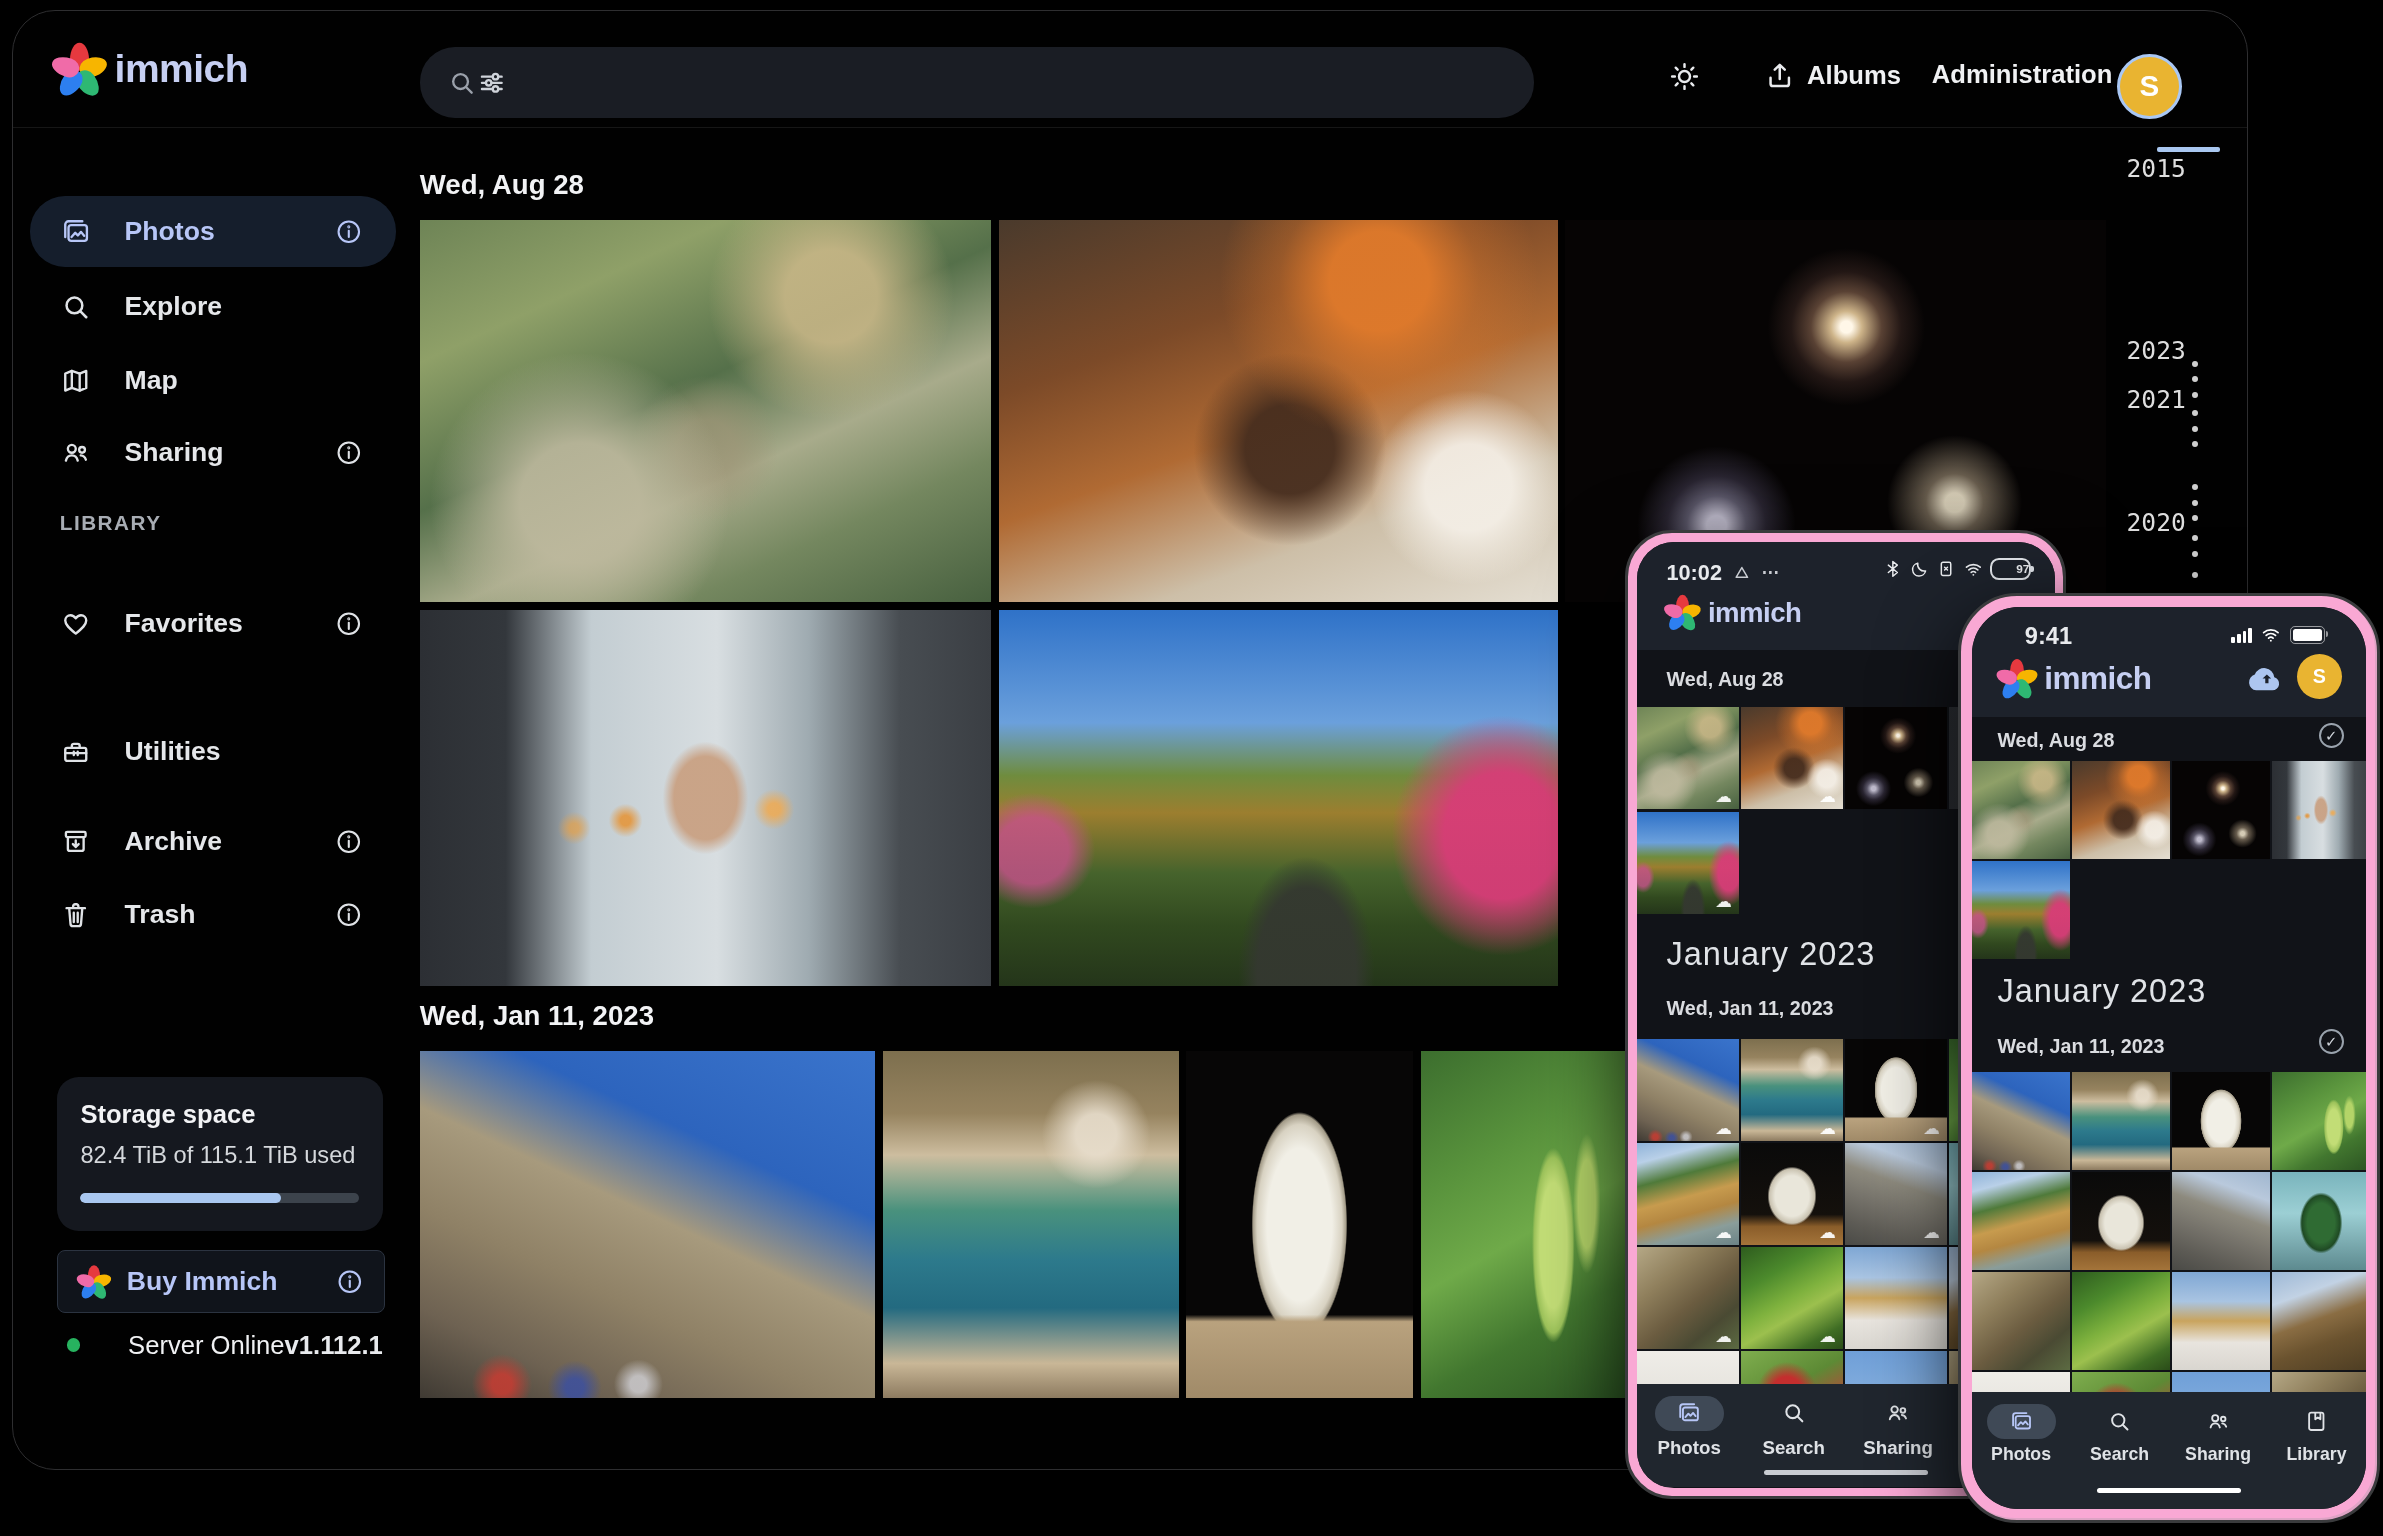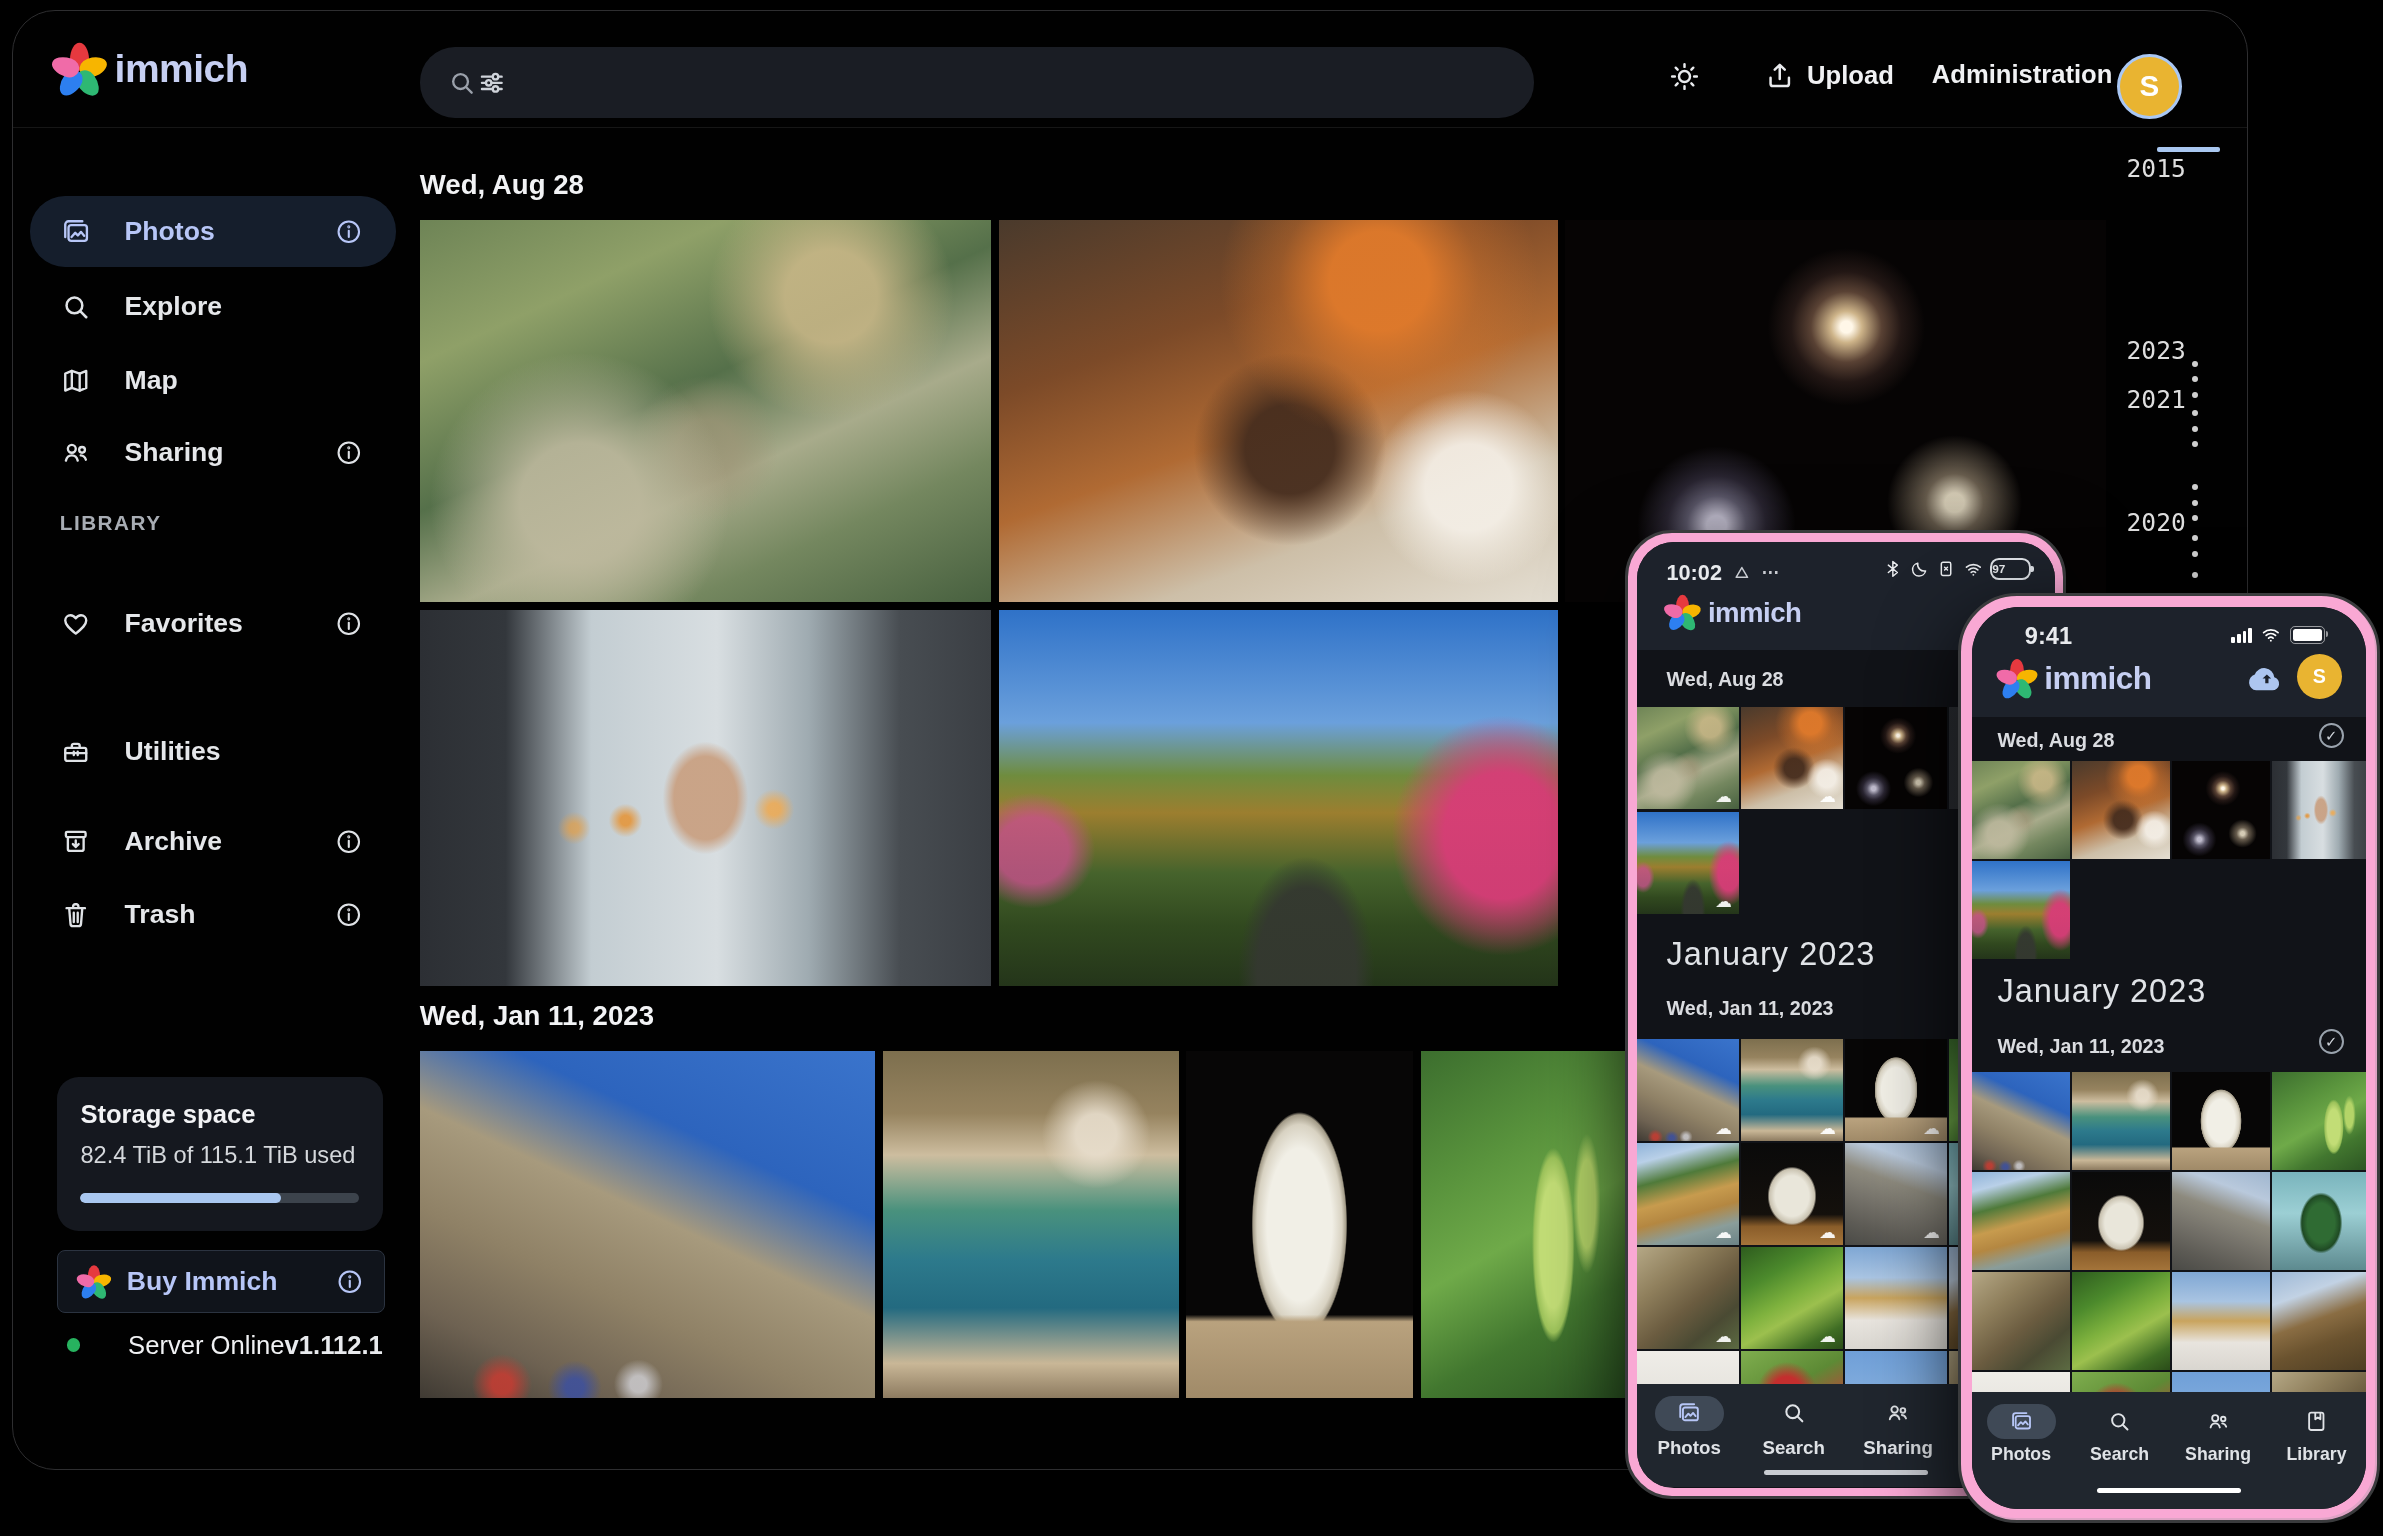--- a/index.html
+++ b/index.html
@@ -146,21 +146,21 @@
   .pnav-items{position:absolute;left:0;top:11.8px;width:100%;display:grid;grid-template-columns:repeat(4,1fr);}
   .pnav-item{display:flex;flex-direction:column;align-items:center;color:#dfe2e6;cursor:pointer;}
   .pnav-pill{width:69px;height:35px;border-radius:17.7px;display:flex;align-items:center;justify-content:center;}
   .pnav-item.active .pnav-pill{background:#3f4956;}
   .pnav-item.active{color:#b7c6f7;}
   .pnav-label{font-size:18.7px;font-weight:700;margin-top:5.9px;color:#dfe2e6;}
   .home-ind{position:absolute;border-radius:3px;}
   .ccheck{position:absolute;width:25.6px;height:25.6px;border:2px solid #9aa3ad;border-radius:50%;
     box-sizing:border-box;color:#cfd4da;font-size:14.8px;display:flex;align-items:center;justify-content:center;}
   .p2cloud{position:relative;color:#adc6f0;}
-  .bat-a{display:inline-flex;align-items:center;justify-content:flex-start;width:37px;height:18.7px;
+  .bat-a{display:inline-flex;align-items:center;justify-content:flex-end;width:37px;height:18.7px;
     border:2px solid #dfe3e8;border-radius:8.9px;font-size:11.8px;font-weight:700;color:#e8eaed;position:relative;}
   .bat-a:after{content:"";position:absolute;right:-4.9px;width:3px;height:6.9px;background:#dfe3e8;border-radius:0 2px 2px 0;}
   .bat-i{width:33px;height:15.8px;border:1.5px solid rgba(255,255,255,.55);border-radius:4.9px;position:relative;}
   .bat-i:before{content:"";position:absolute;left:2px;top:2px;bottom:2px;right:2px;background:#fff;border-radius:2.5px;}
   .bat-i:after{content:"";position:absolute;right:-4.4px;top:3.9px;width:2.5px;height:5.9px;background:rgba(255,255,255,.55);border-radius:0 2px 2px 0;}
   .sigbars{display:inline-flex;align-items:flex-end;gap:2px;}
   .sigbars i{display:block;width:3.9px;background:#fff;border-radius:1px;}
 </style>
 </head>
 <body>
@@ -308,21 +308,21 @@
 
   <div class="hact" style="left:1655px;">
     <svg class="ic" width="33" height="33" viewBox="0 0 34 34">
         <use href="#i-sun"></use>
       </svg>
   </div>
   <div class="hact" style="left:1751px;">
     <svg class="ic" width="31.5" height="31.5" viewBox="0 0 32 32">
         <use href="#i-upload"></use>
       </svg>
-    <span class="hlabel" style="margin-left:11.8px;">Upload</span>
+    <span class="hlabel" style="margin-left:11.8px;">Albums</span>
   </div>
   <div class="hact" style="left:1919px;">
     <span class="hlabel">Administration</span>
   </div>
   <div class="avatar">
     <span>S</span>
   </div>
 
   <div class="nav-item active" style="top:185px;">
     <svg class="ic" width="31.5" height="31.5" viewBox="0 0 32 32">

